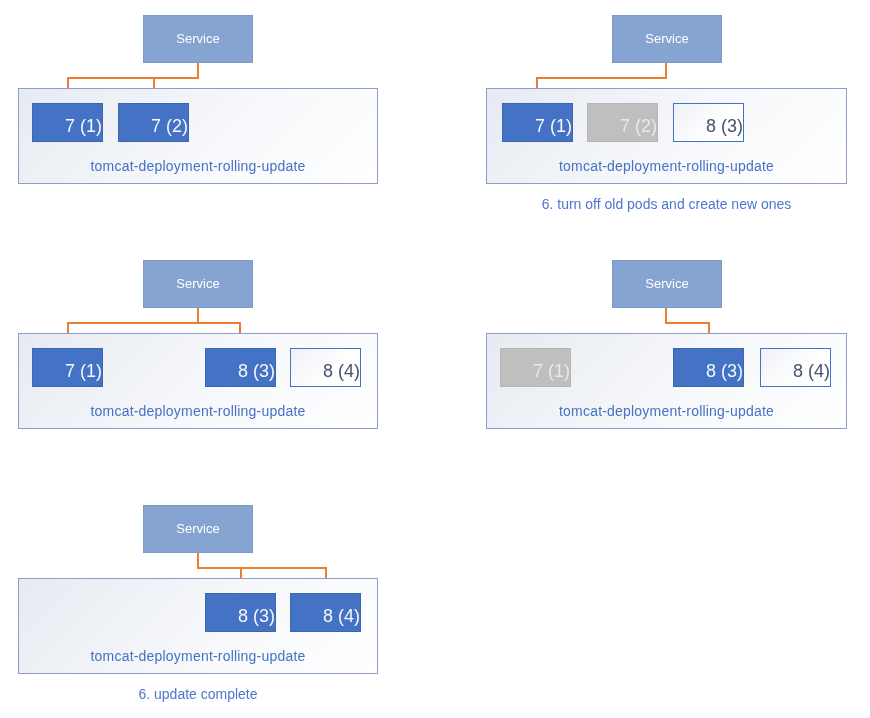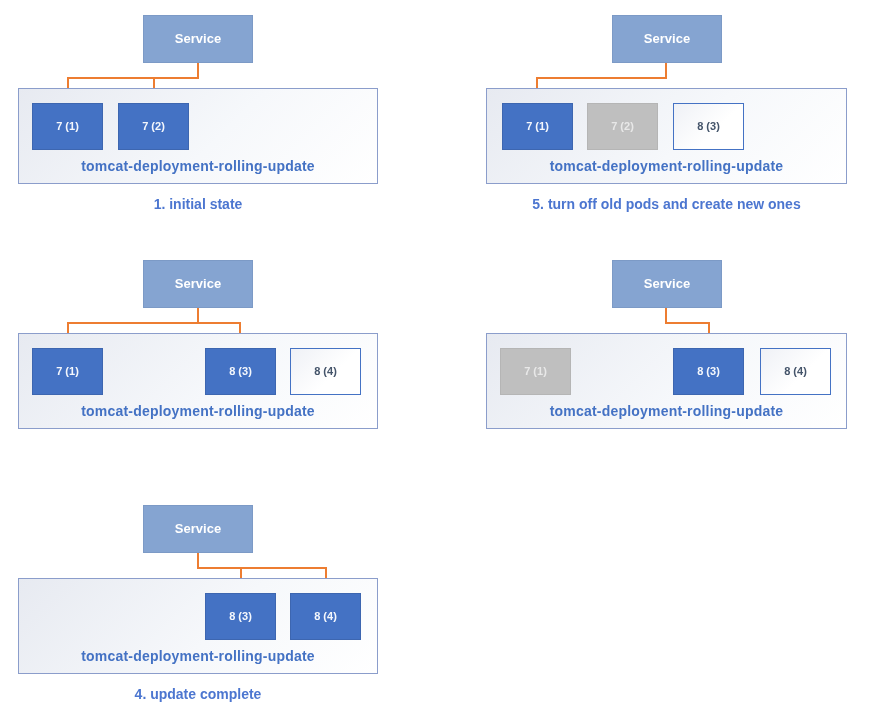--- a/index.html
+++ b/index.html
@@ -1,20 +1,20 @@
 <!DOCTYPE html>
 <html><head>
 <meta charset="utf-8">
 <style>
   * { margin:0; padding:0; box-sizing:border-box; }
   html,body { background:#ffffff; }
   body { font-family:"Liberation Sans", sans-serif; }
   #canvas { position:relative; width:870px; height:718px; background:#fff; overflow:hidden; }
 
-  .panel { position:absolute; width:435px; height:245px;font-weight:bold; }
+  .panel { position:absolute; width:435px; height:245px; }
 
   .service {
     position:absolute; top:15px; width:110px; height:48px;
     background:#85A4D1; border:1px solid #7C9AC6;
     color:#FFFFFF; font-size:13px; text-align:center; line-height:46px;
   }
 
   .box {
     position:absolute; top:88px; height:96px;
     background:linear-gradient(135deg,#E7EAF1 0%,#F6F8FB 55%,#FFFFFF 100%);
@@ -25,22 +25,22 @@
     position:absolute; top:158px; text-align:center;
     font-size:14px; color:#4472C4; letter-spacing:0.2px;
   }
 
   .caption {
     position:absolute; top:196px; text-align:center;
     font-size:14px; color:#4C76D0;
   }
 
   .pod {
-    position:absolute; top:103px; width:71px; height:47px;
-    text-align:center; line-height:45px; font-size:11px;
+    position:absolute; top:103px; width:71px; height:39px;
+    text-align:right; line-height:45px; font-size:18px;
   }
   .pod[data-state="active"]     { background:#4472C4; border:1px solid #3D66B0; color:#F4F7FC; }
   .pod[data-state="terminated"] { background:#BFBFBF; border:1px solid #B5B5B5; color:#E8E8E8; }
   .pod[data-state="pending"]    { background:linear-gradient(135deg,#EFF1F6 0%,#FFFFFF 60%); border:1px solid #4472C4; color:#44546A; }
 
   .seg  { position:absolute; background:#ED7D31; }
   .head { position:absolute; width:0; height:0;
           border-left:5px solid transparent; border-right:5px solid transparent;
           border-top:9px solid #ED7D31; }
 
@@ -62,37 +62,36 @@
       <div class="seg" style="left:67px;top:77px;width:132px;height:2px"></div>
       <div class="seg" style="left:67px;top:77px;width:2px;height:18px"></div>
       <div class="seg" style="left:153px;top:77px;width:2px;height:18px"></div>
       <div class="head" style="left:63px;top:94px"></div>
       <div class="head" style="left:149px;top:94px"></div>
     </div>
     <div class="box"></div>
     <div class="pod" style="left:32px" data-state="active">7 (1)</div>
     <div class="pod" style="left:118px" data-state="active">7 (2)</div>
     <div class="dep-label">tomcat-deployment-rolling-update</div>
-    <div class="caption">1. initial state</div>
   </div>
 
   <div class="panel panel-right" style="left:435px;top:0">
     <div class="service">Service</div>
     <div>
       <div class="seg" style="left:230px;top:63px;width:2px;height:15px"></div>
       <div class="seg" style="left:101px;top:77px;width:131px;height:2px"></div>
       <div class="seg" style="left:101px;top:77px;width:2px;height:18px"></div>
       <div class="head" style="left:97px;top:94px"></div>
     </div>
     <div class="box"></div>
     <div class="pod" style="left:67px" data-state="active">7 (1)</div>
     <div class="pod" style="left:152px" data-state="terminated">7 (2)</div>
     <div class="pod" style="left:238px" data-state="pending">8 (3)</div>
     <div class="dep-label">tomcat-deployment-rolling-update</div>
-    <div class="caption">5. turn off old pods and create new ones</div>
+    <div class="caption">6. turn off old pods and create new ones</div>
   </div>
 
   <div class="panel panel-left" style="left:0;top:245px">
     <div class="service">Service</div>
     <div>
       <div class="seg" style="left:197px;top:63px;width:2px;height:15px"></div>
       <div class="seg" style="left:67px;top:77px;width:174px;height:2px"></div>
       <div class="seg" style="left:67px;top:77px;width:2px;height:18px"></div>
       <div class="seg" style="left:239px;top:77px;width:2px;height:18px"></div>
       <div class="head" style="left:63px;top:94px"></div>
@@ -127,16 +126,16 @@
       <div class="seg" style="left:197px;top:77px;width:130px;height:2px"></div>
       <div class="seg" style="left:240px;top:77px;width:2px;height:18px"></div>
       <div class="seg" style="left:325px;top:77px;width:2px;height:18px"></div>
       <div class="head" style="left:236px;top:94px"></div>
       <div class="head" style="left:321px;top:94px"></div>
     </div>
     <div class="box"></div>
     <div class="pod" style="left:205px" data-state="active">8 (3)</div>
     <div class="pod" style="left:290px" data-state="active">8 (4)</div>
     <div class="dep-label">tomcat-deployment-rolling-update</div>
-    <div class="caption">4. update complete</div>
+    <div class="caption">6. update complete</div>
   </div>
 
 </div>
 
 </body></html>

